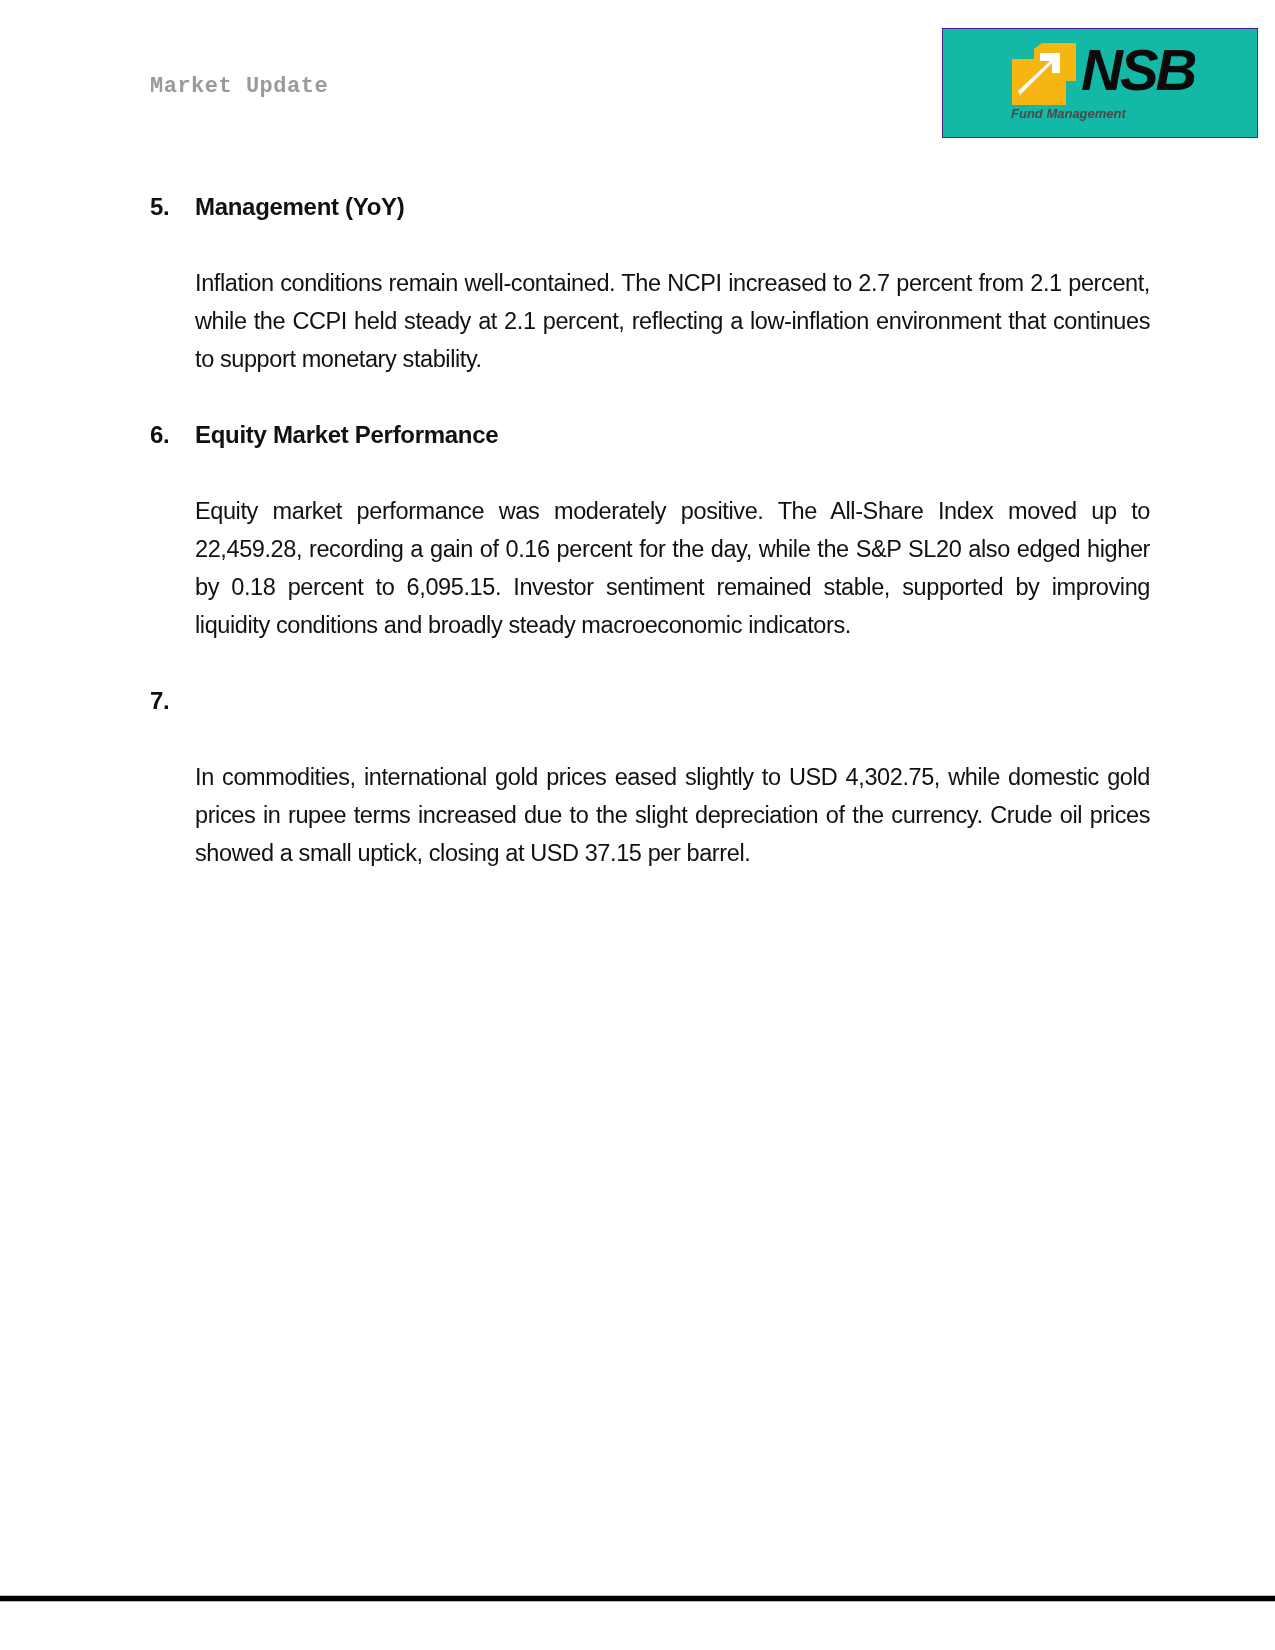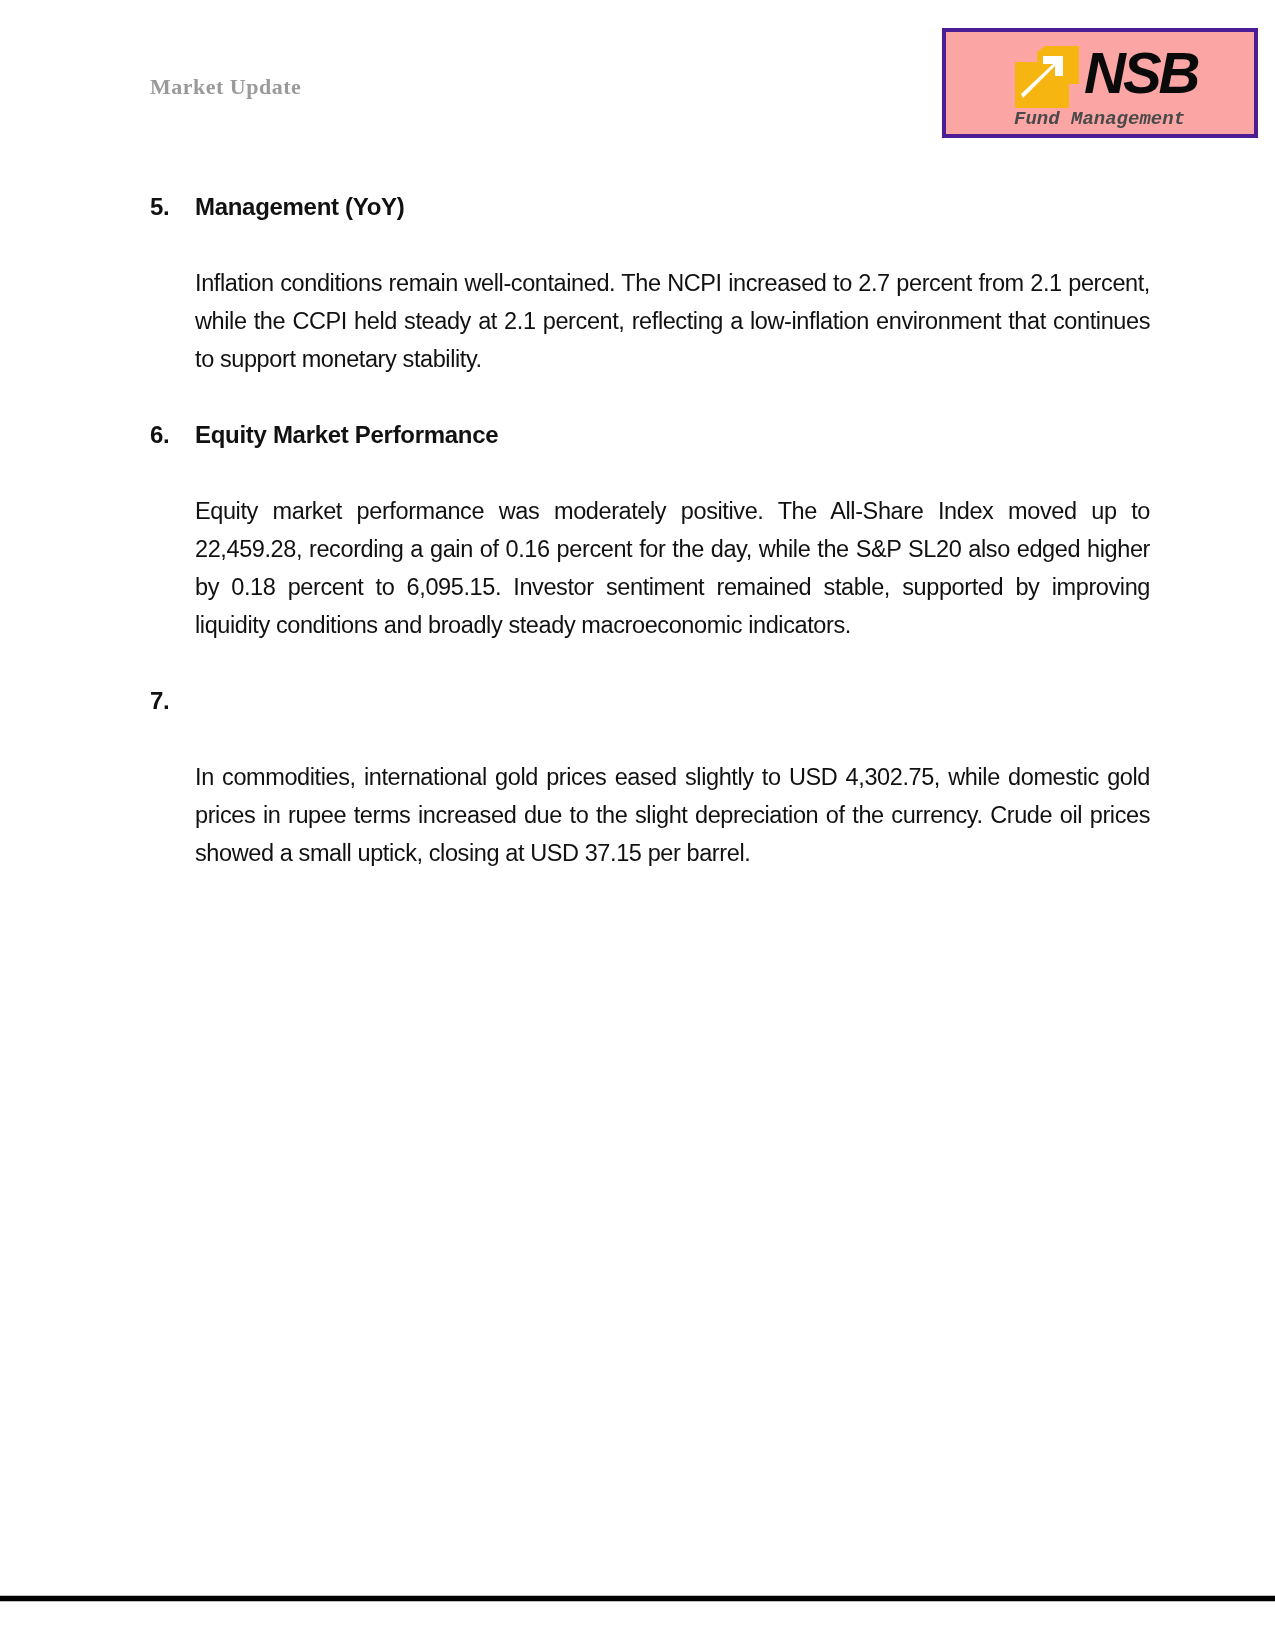--- a/index.html
+++ b/index.html
@@ -12,35 +12,35 @@
       height: 1650px;
       position: relative;
       overflow: hidden;
       font-family: "Liberation Sans", "DejaVu Sans", sans-serif;
       color: #111111;
     }
     .header-title {
       position: absolute;
       left: 150px;
       top: 74px;
-      font-family: Liberation Serif, serif;
+      font-family: Liberation Mono, monospace;
       font-weight: bold;
       font-size: 22px;
       color: #9a9a9a;
       letter-spacing: 0.5px;
     }
     .logo-box {
       position: absolute;
       left: 942px;
       top: 28px;
       width: 316px;
       height: 110px;
-      border: 4px solid #4c1d95;
+      border: 1px solid #4c1d95;
       box-sizing: border-box;
-      background: #fca5a5;
+      background: #14b8a6;
     }
     .logo-mark {
       position: absolute;
       left: 69px;
       top: 14px;
       width: 64px;
       height: 62px;
     }
     .logo-nsb {
       position: absolute;
@@ -51,24 +51,24 @@
       font-style: italic;
       font-size: 58px;
       letter-spacing: -3px;
       color: #0a0a0a;
       line-height: 1;
     }
     .logo-sub {
       position: absolute;
       left: 68px;
       top: 78px;
-      font-family: Liberation Mono, monospace;
+      font-family: Liberation Sans, sans-serif;
       font-weight: bold;
       font-style: italic;
-      font-size: 19px;
+      font-size: 13px;
       color: #4a4a4a;
       line-height: 1;
     }
     .content {
       position: absolute;
       left: 150px;
       top: 150px;
       width: 1000px;
       font-size: 24px;
       line-height: 38px;

